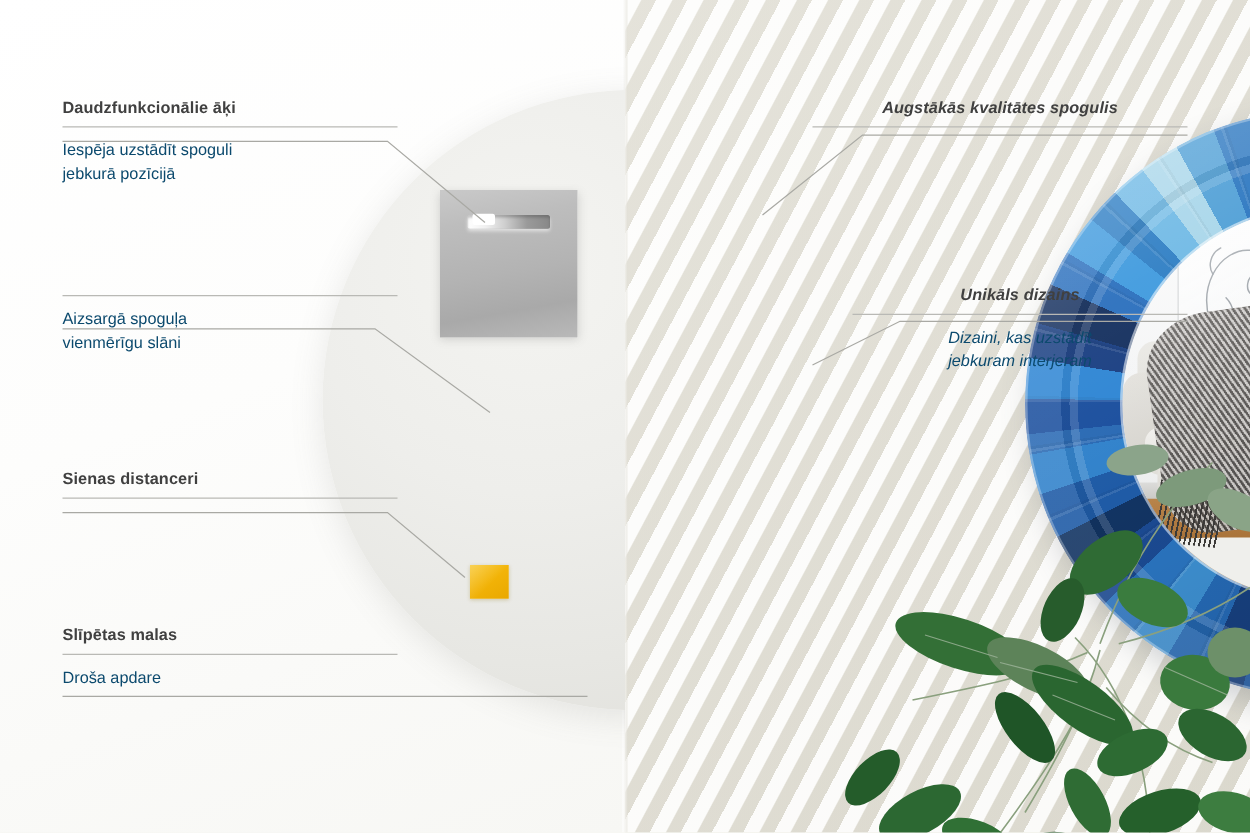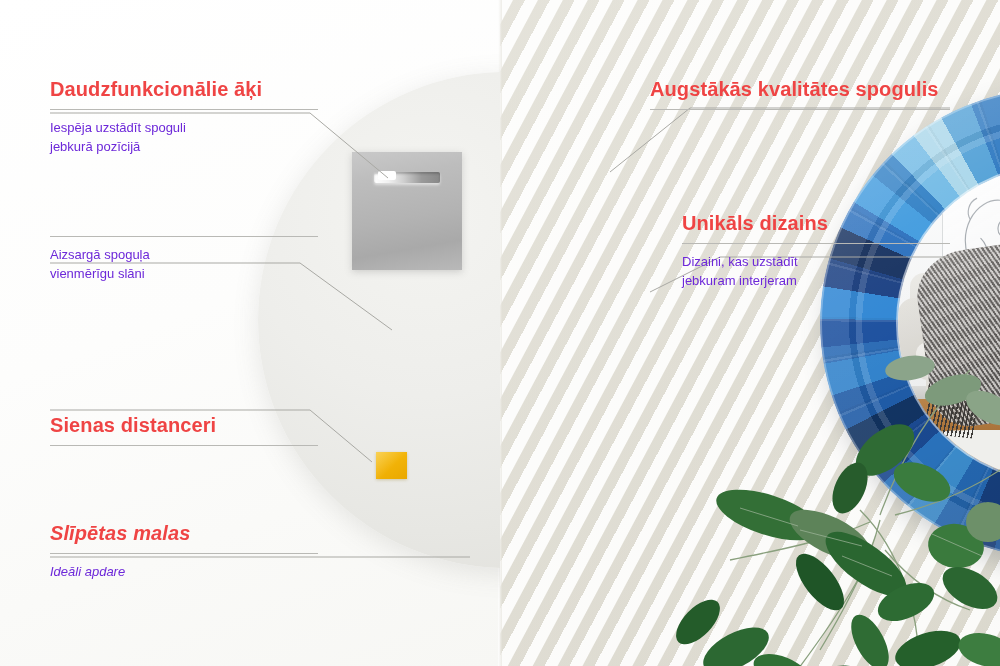--- a/index.html
+++ b/index.html
@@ -217,29 +217,29 @@
     pointer-events:none;
   }
 
   
   .plant { position:absolute; right:-10px; bottom:-14px; width:340px; height:330px; }
   .plant svg { width:100%; height:100%; display:block; }
 
   
   .callout { position:absolute; }
   .co-title {
-    font-size:20px; font-weight:bold; color:#ef4444; letter-spacing:0.1px;
+    font-size:13px; font-weight:bold; color:#404040; letter-spacing:0.1px;
     white-space:nowrap;
   }
   .co-rule { height:1px; background:#b9b9b5; margin-top:8px; }
   .co-desc {
-    font-size:13px; color:#6d28d9; line-height:1.45; margin-top:9px; white-space:pre-line;
+    font-size:13px; color:#0c4a6e; line-height:1.45; margin-top:9px; white-space:pre-line;
   }
   .left-co { left:50px; width:268px; text-align:left; }
-  .right-co { right:50px; width:268px; text-align:left; }
+  .right-co { right:50px; width:268px; text-align:center;font-style:italic; }
 
   
   .lines { position:absolute; left:0; top:0; width:1000px; height:666px; pointer-events:none; }
 </style>
 </head>
 <body>
 
 <div id="stage">
 
   <div class="bg-left"></div>
@@ -349,36 +349,36 @@
     <div class="co-desc">Iespēja uzstādīt spoguli
 jebkurā pozīcijā</div>
   </div>
 
   <div class="callout left-co" style="top:228px;">
     <div class="co-rule"></div>
     <div class="co-desc">Aizsargā spoguļa
 vienmērīgu slāni</div>
   </div>
 
-  <div class="callout left-co" style="top:375px;margin-top:39px;">
+  <div class="callout left-co" style="top:375px;">
     <div class="co-title">Sienas distanceri</div>
     <div class="co-rule"></div>
   </div>
 
-  <div class="callout left-co" style="top:522px;font-style:italic;">
+  <div class="callout left-co" style="top:500px;">
     <div class="co-title">Slīpētas malas</div>
     <div class="co-rule"></div>
-    <div class="co-desc">Ideāli apdare</div>
+    <div class="co-desc">Droša apdare</div>
   </div>
 
   <div class="callout right-co" style="top:78px; width:300px;">
     <div class="co-title">Augstākās kvalitātes spogulis</div>
     <div class="co-rule"></div>
   </div>
 
-  <div class="callout right-co" style="top:212px;">
+  <div class="callout right-co" style="top:228px;">
     <div class="co-title">Unikāls dizains</div>
     <div class="co-rule"></div>
     <div class="co-desc">Dizaini, kas uzstādīt
 jebkuram interjeram</div>
   </div>
 
 </div>
 
 </body></html>

